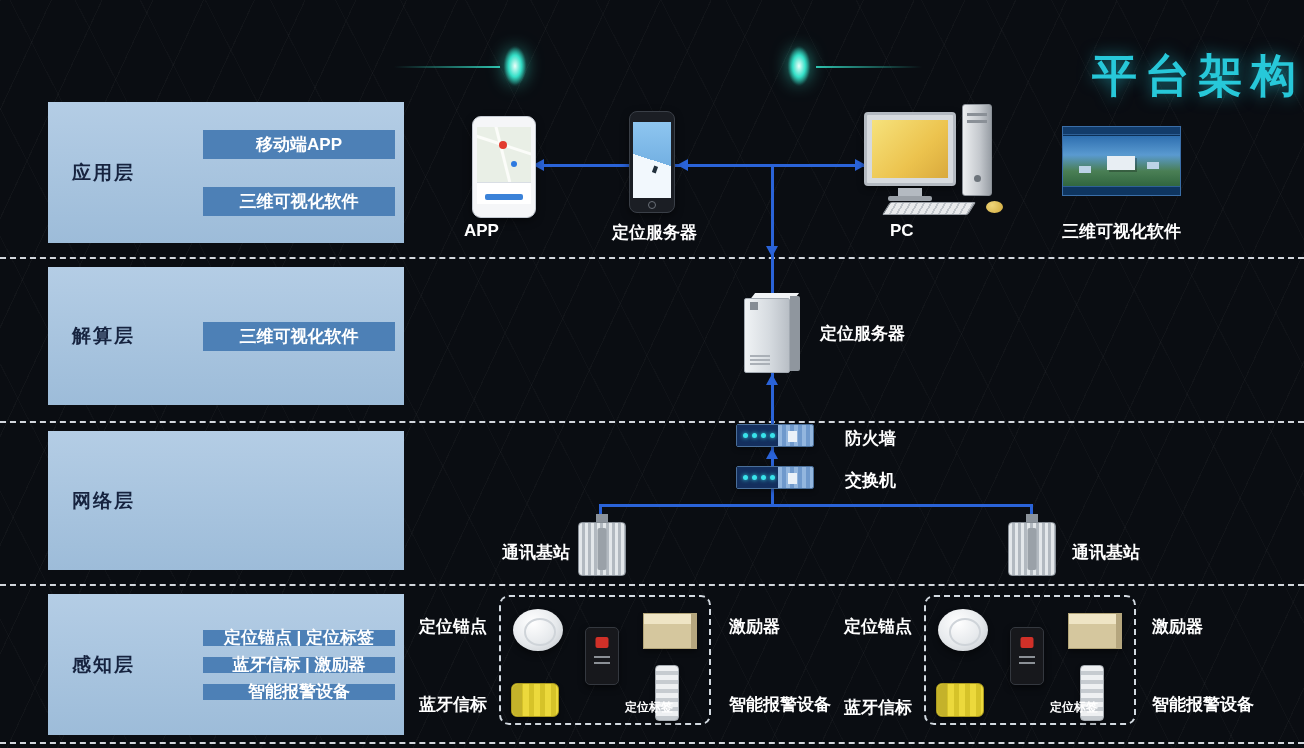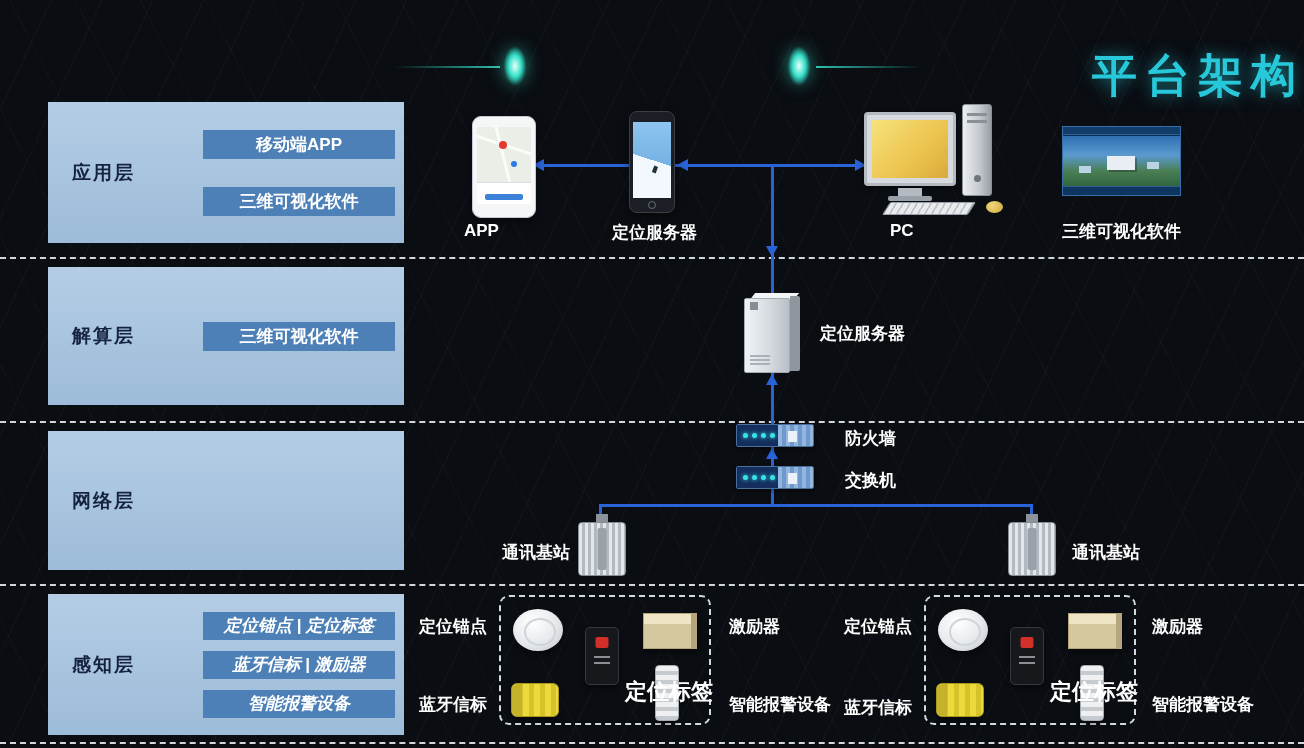--- a/index.html
+++ b/index.html
@@ -34,21 +34,21 @@
   .layer-label { position:absolute; left:24px; top:0; bottom:0; display:flex; align-items:center;
     font-size:19px; font-weight:700; color:#16233f; letter-spacing:2px; }
   .btn-col { position:absolute; left:146px; top:0; bottom:0; width:210px; display:flex;
     flex-direction:column; align-items:center; justify-content:center; }
   .chip { width:192px; height:29px; background:#4d80b6; color:#ffffff; font-size:17px; font-weight:700;
     display:flex; align-items:center; justify-content:center; white-space:nowrap; }
   #layer-application { top:102px; height:141px; } #layer-application .btn-col { gap:28px; }
   #layer-computing   { top:267px; height:138px; }
   #layer-network     { top:431px; height:139px; } #layer-network .btn-col { gap:19px; }
   #layer-perception  { top:594px; height:141px; } #layer-perception .btn-col { gap:11px; }
-  #layer-perception .chip { height:28px;font-style:italic; }
+  #layer-perception .chip { height:16px; }
 
   
   .line { position:absolute; background:#2a63d8; z-index:1; }
   .arrow { position:absolute; width:0; height:0; z-index:2; }
   .arrow-left  { border-top:6px solid transparent; border-bottom:6px solid transparent; border-right:11px solid #2a63d8; }
   .arrow-right { border-top:6px solid transparent; border-bottom:6px solid transparent; border-left:11px solid #2a63d8; }
   .arrow-up    { border-left:6px solid transparent; border-right:6px solid transparent; border-bottom:11px solid #2a63d8; }
   .arrow-down  { border-left:6px solid transparent; border-right:6px solid transparent; border-top:11px solid #2a63d8; }
 
   
@@ -143,21 +143,21 @@
   .tag-device .tl1, .tag-device .tl2 { position:absolute; left:8px; right:8px; height:2px; background:#8b9096; }
   .tag-device .tl1 { top:28px; } .tag-device .tl2 { top:34px; }
   .exciter-box { position:absolute; left:142px; top:16px; width:54px; height:36px;
     background:linear-gradient(180deg,#efe5c5 0 28%, #d5c79e 28% 100%);
     border:1px solid #b3a578; border-right:6px solid #b5a67e; box-shadow:0 3px 5px rgba(0,0,0,.4); }
   .beacon-device { position:absolute; left:10px; top:86px; width:48px; height:34px; border-radius:6px;
     background:repeating-linear-gradient(90deg,#ecd93c 0 6px,#d6c329 6px 11px); border:1px solid #ab9a1e; box-shadow:0 3px 5px rgba(0,0,0,.4); }
   .beacon-device::before { content:""; position:absolute; left:0; top:0; bottom:0; width:10px; background:#c4b22a; border-radius:6px 0 0 6px; }
   .alarm-pole { position:absolute; left:154px; top:68px; width:24px; height:56px; border-radius:4px;
     background:repeating-linear-gradient(180deg,#eef0f2 0 5px,#c6cbd0 5px 9px); border:1px solid #a6acb2; box-shadow:0 3px 5px rgba(0,0,0,.4); }
-  .tag-label { position:absolute; left:124px; top:80px; color:#ffffff; font-weight:700; font-size:22px; white-space:nowrap; }
+  .tag-label { position:absolute; left:124px; top:102px; color:#ffffff; font-weight:700; font-size:12px; white-space:nowrap; }
 </style>
 </head>
 <body>
 
 <div id="canvas">
 
   <div class="deco-line" id="deco-line-left"></div>
   <div class="capsule" id="capsule-left"></div>
   <div class="page-title">平台架构</div>
   <div class="capsule" id="capsule-right"></div>

